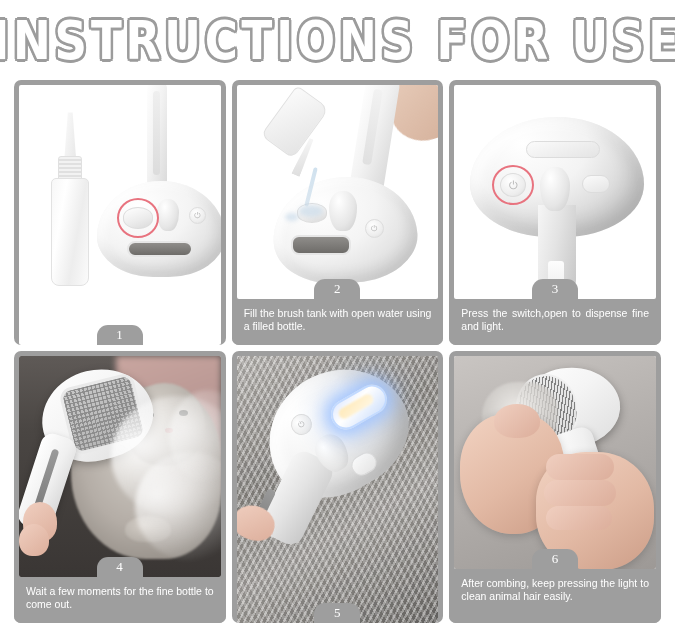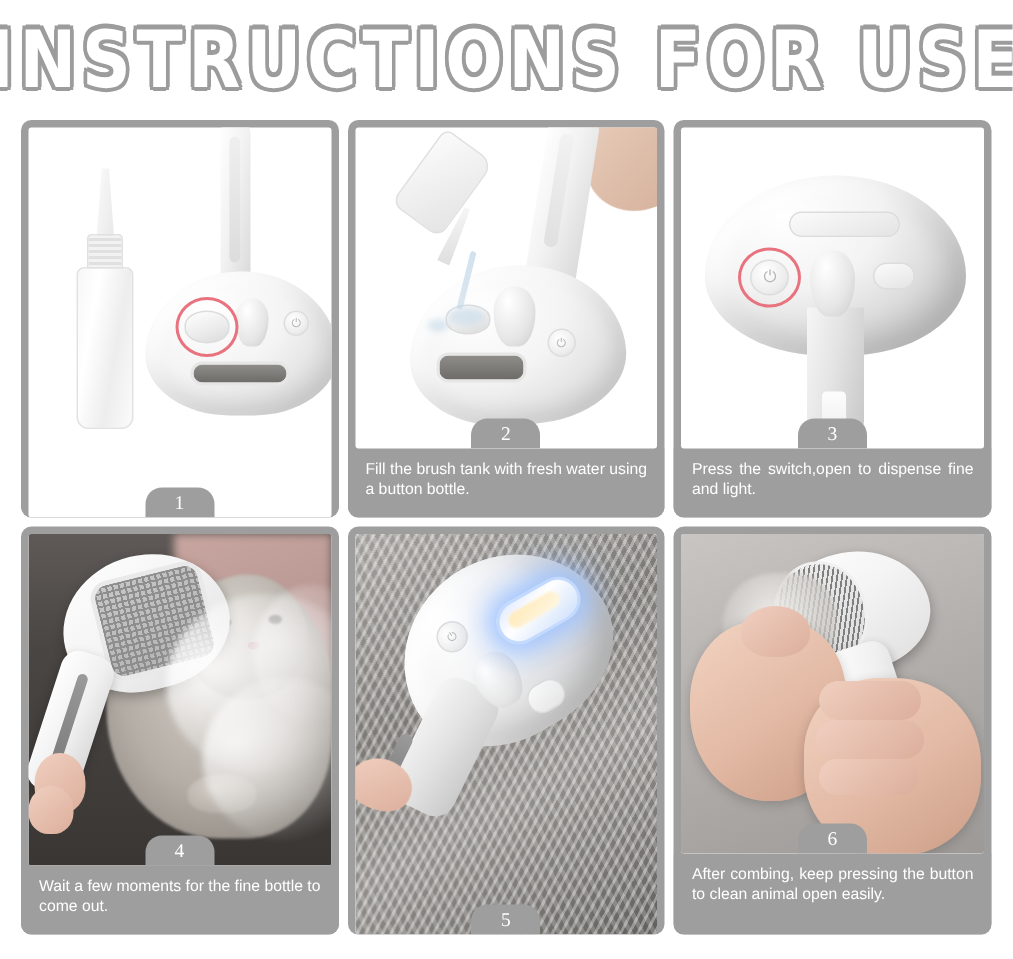--- a/index.html
+++ b/index.html
@@ -430,21 +430,21 @@
         <div class="slot-window" style="left:54px;top:150px;width:60px;height:20px;"></div>
 
         <div style="position:absolute;left:38px;top:6px;width:40px;height:62px;background:linear-gradient(120deg,#fbfbfb,#e4e4e4);border-radius:6px 10px 8px 8px;transform:rotate(36deg);border:1px solid #e0e0e0;box-sizing:border-box;"></div>
         <div style="position:absolute;left:62px;top:52px;width:9px;height:40px;background:linear-gradient(150deg,#f7f7f7,#dedede);clip-path:polygon(28% 0,72% 0,100% 100%,0 100%);transform:rotate(24deg);"></div>
         <div class="water-stream" style="left:72px;top:82px;height:40px;"></div>
         <div class="splash" style="left:62px;top:120px;width:24px;height:12px;filter:blur(2px);"></div>
         <div class="splash" style="left:48px;top:128px;width:14px;height:8px;filter:blur(2px);"></div>
       </div>
       <div class="badge">2</div>
     </div>
-    <div class="caption">Fill the brush tank with fresh water using a button bottle.</div>
+    <div class="caption">Fill the brush tank with open water using a filled bottle.</div>
   </div>
 
   <div class="panel">
     <div class="panel-media">
       <div class="scene">
         <div class="head-back" style="left:16px;top:32px;width:174px;height:120px;"></div>
         <div class="head-stem" style="left:84px;top:120px;width:38px;height:82px;"></div>
         <div class="head-tip" style="left:94px;top:176px;width:16px;height:32px;"></div>
         <div class="oval-btn" style="left:72px;top:56px;width:74px;height:17px;"></div>
         <div class="pwr-btn" style="left:46px;top:88px;width:26px;height:24px;font-size:11px;">⏻</div>
@@ -519,16 +519,16 @@
         <div class="hand6" style="left:6px;top:58px;width:104px;height:120px;"></div>
         <div class="finger" style="left:40px;top:48px;width:46px;height:34px;"></div>
 
         <div class="hand6" style="left:82px;top:96px;width:118px;height:118px;border-radius:42% 48% 44% 46%;"></div>
         <div class="finger" style="left:92px;top:98px;width:68px;height:26px;border-radius:22px;"></div>
         <div class="finger" style="left:90px;top:124px;width:72px;height:26px;border-radius:22px;"></div>
         <div class="finger" style="left:92px;top:150px;width:66px;height:24px;border-radius:22px;"></div>
       </div>
       <div class="badge">6</div>
     </div>
-    <div class="caption tall">After combing, keep pressing the button to clean animal open easily.</div>
+    <div class="caption tall">After combing, keep pressing the light to clean animal hair easily.</div>
   </div>
 
 </div>
 
 </body></html>

